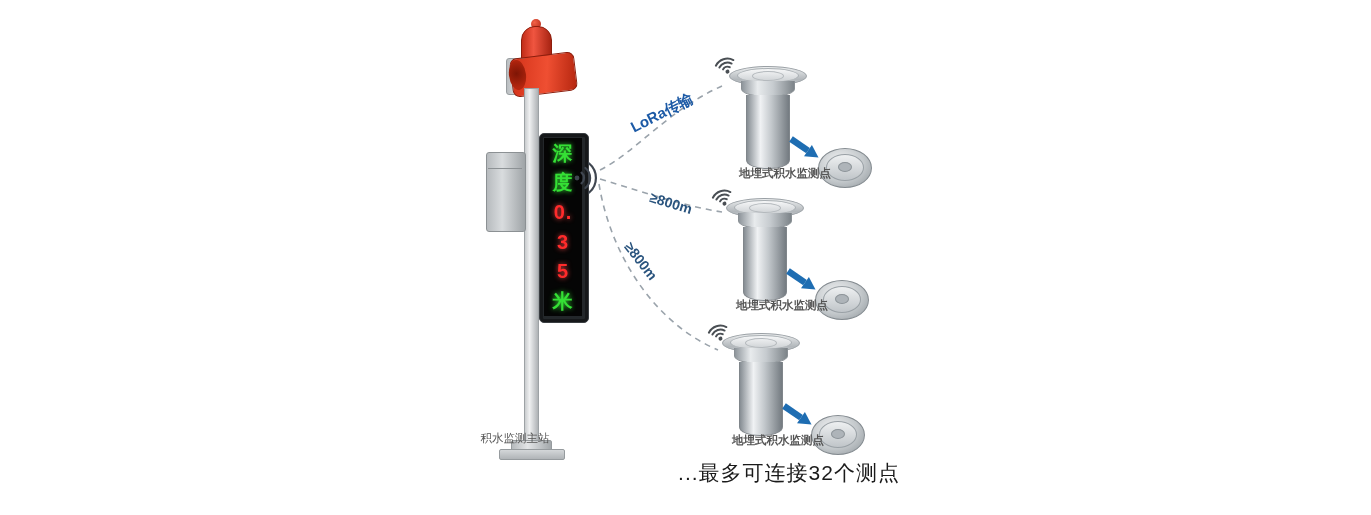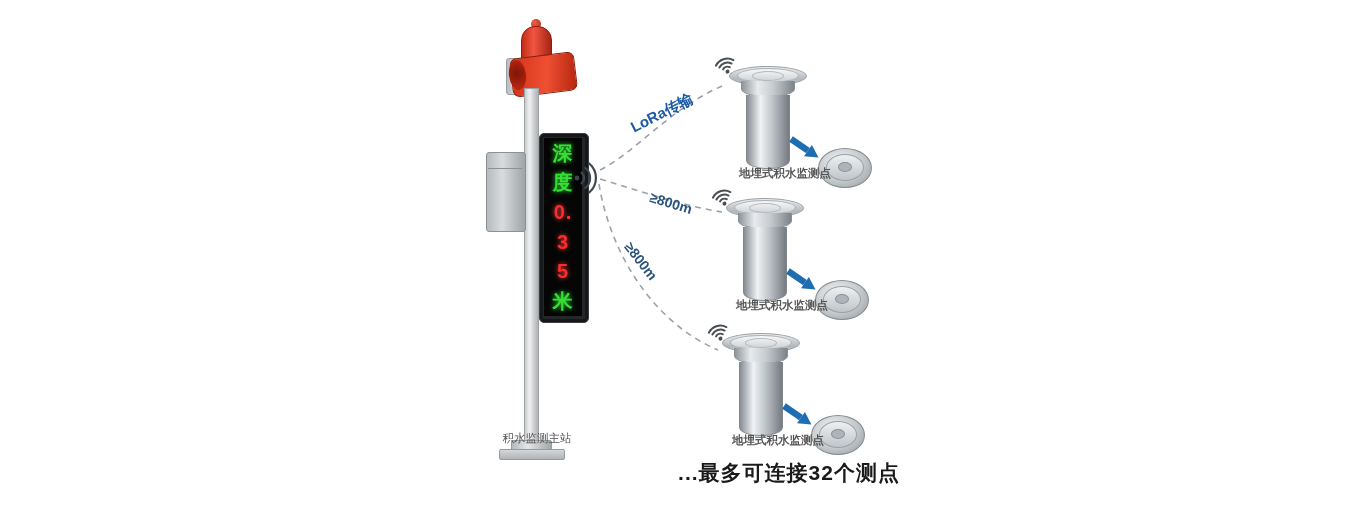--- a/index.html
+++ b/index.html
@@ -66,21 +66,21 @@
   }
   .led-screen {
     left:544px; top:138px; width:38px; height:178px; background:#050505;
     display:flex; flex-direction:column; justify-content:space-around; align-items:center;
   }
   .led { font-weight:bold; font-size:20px; line-height:28px; text-align:center; letter-spacing:1px; }
   .led-green { color:#35e035; text-shadow:0 0 5px rgba(60,255,60,.85); }
   .led-red   { color:#ff2b2b; text-shadow:0 0 5px rgba(255,70,70,.85); }
 
   .station-label {
-    left:462px; top:431px; width:150px; text-align:center;
+    left:440px; top:431px; width:150px; text-align:center;
     font-size:11.5px; color:#555;
   }
 
   
   .link-label { position:absolute; text-align:center; white-space:nowrap; }
   .link-label-0 {
     left:622px; top:104px; width:80px; transform:rotate(-27deg);
     font-size:15px; font-weight:bold; color:#1c5aa6;
   }
   .link-label-1 {
@@ -141,21 +141,21 @@
     position:absolute; left:138px; top:110px; width:12px; height:8px; border-radius:50%;
     background:#aeb4b9; border:1px solid #8d9499;
   }
   .sensor-label {
     position:absolute; left:16px; top:114px; width:138px; text-align:center;
     font-size:11.5px; color:#555;
   }
 
   .caption {
     left:659px; top:459px; width:260px; text-align:center;
-    font-size:21px; font-weight:700; color:#1a1a1a; letter-spacing:1px;
+    font-size:21px; font-weight:400; color:#1a1a1a; letter-spacing:1px;
   }
 
   .overlay { left:0; top:0; pointer-events:none; }
 </style>
 </head>
 <body>
 
 <div class="stage">
 
   <svg class="abs overlay" width="1371" height="515" viewBox="0 0 1371 515">

